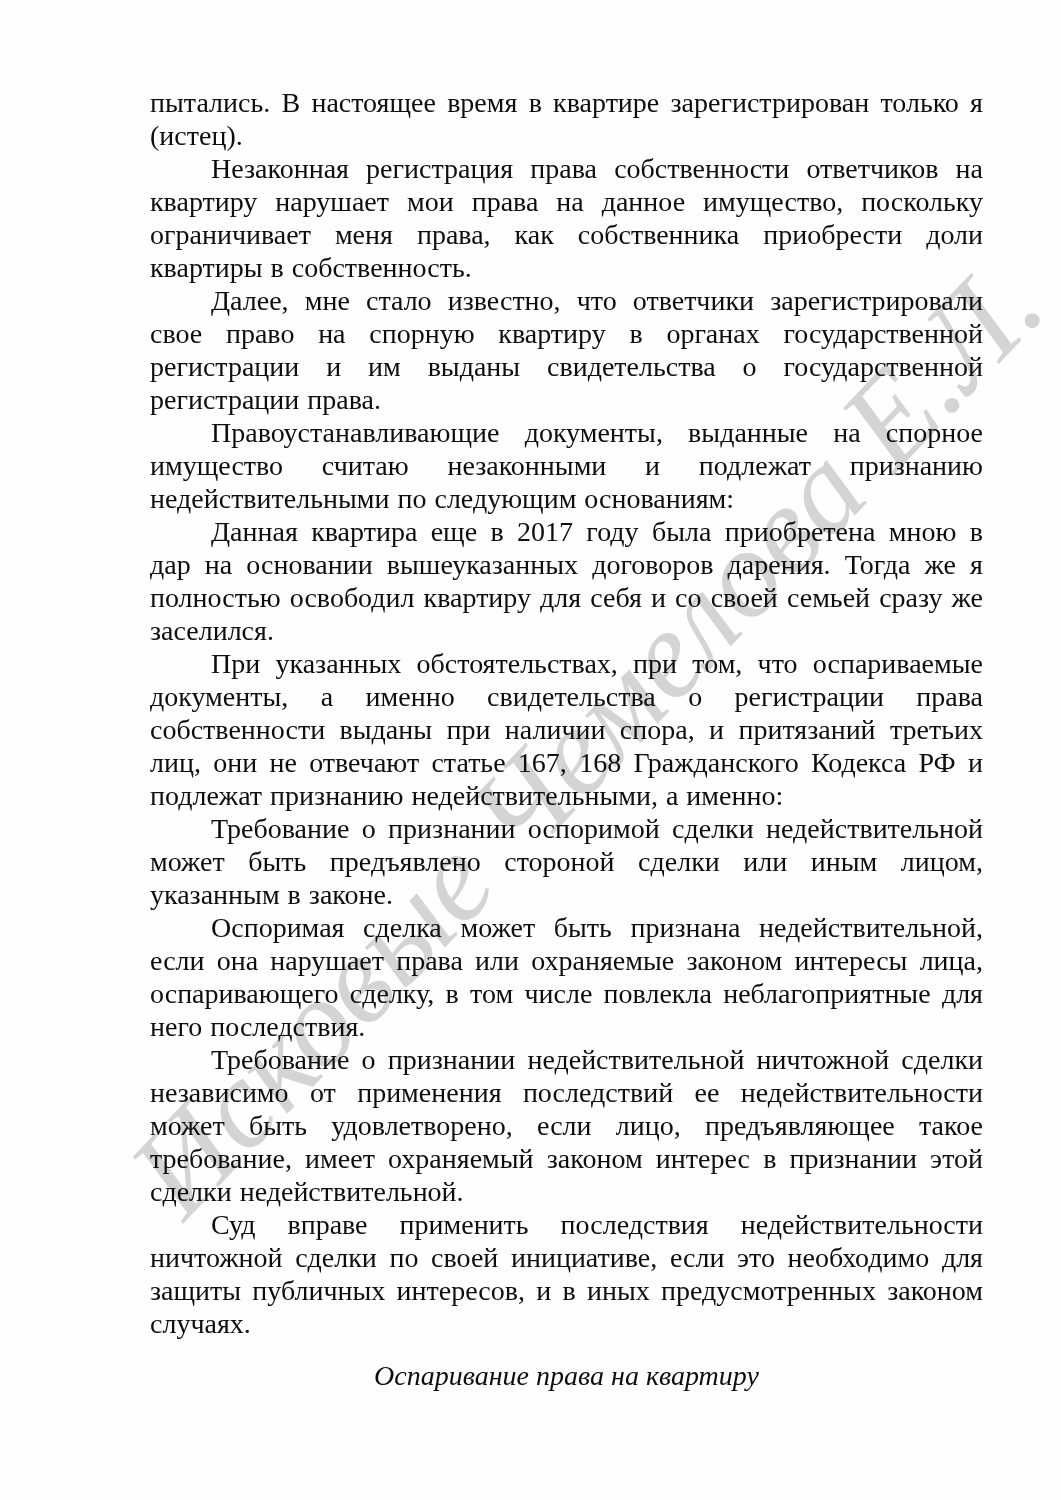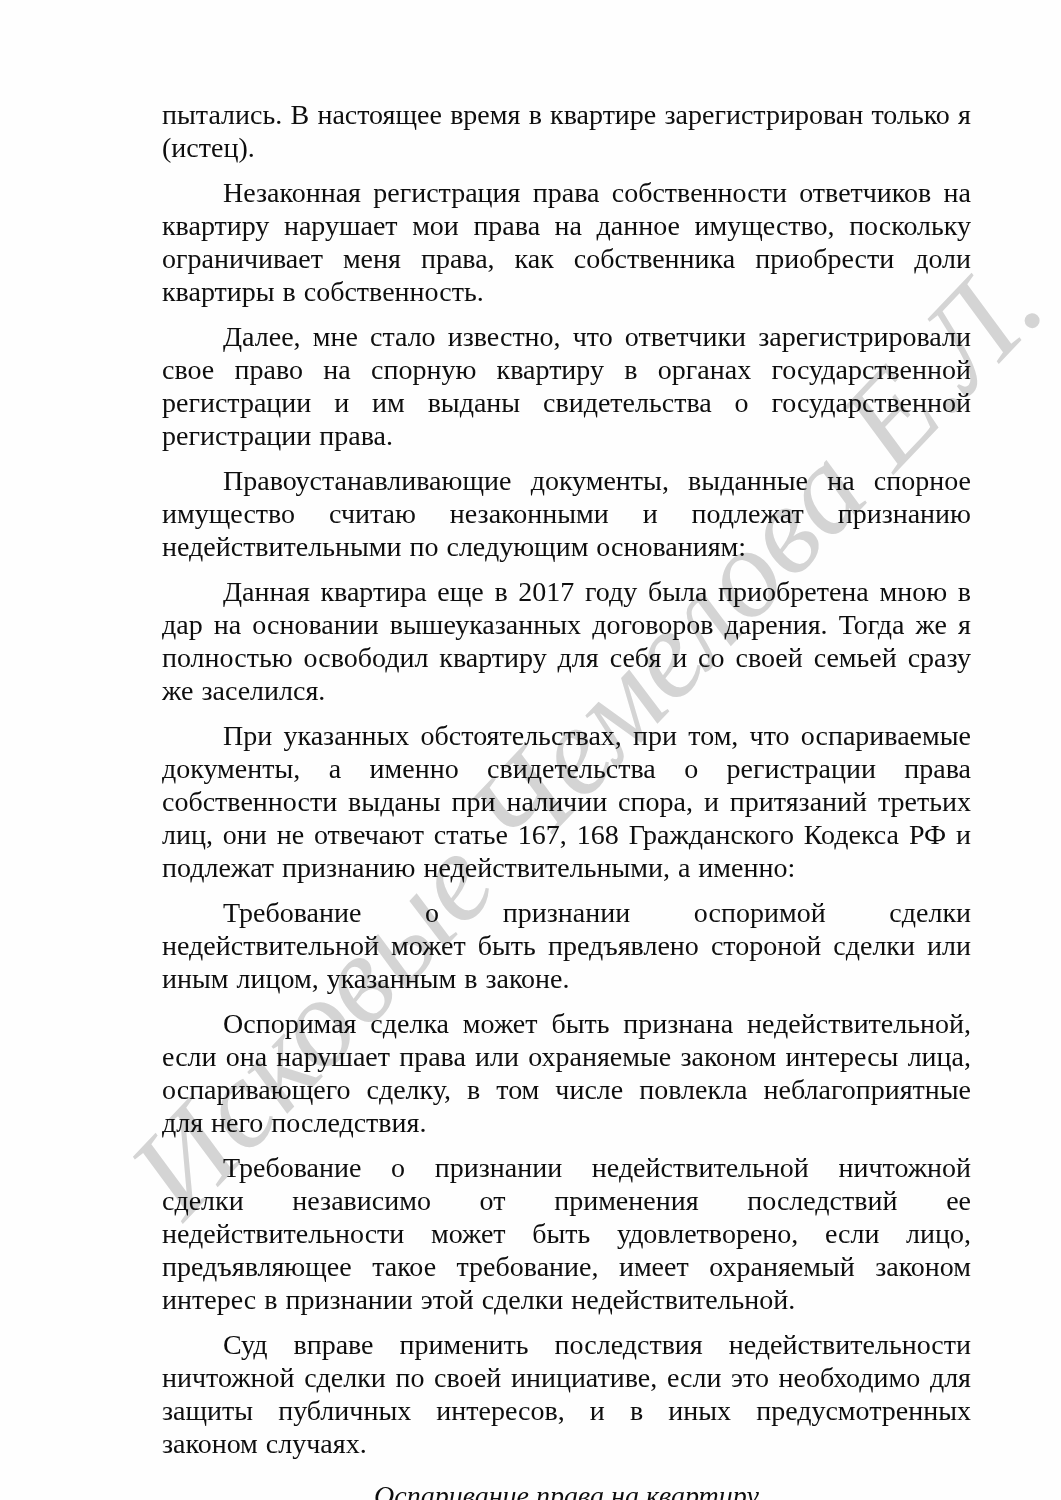--- a/index.html
+++ b/index.html
@@ -32,21 +32,21 @@
     pointer-events: none;
   }
   .content {
     position: absolute;
     left: 150px;
     top: 86px;
     width: 833px;
     z-index: 2;
   }
   .content p {
-    margin: 12px;
+    margin: 0;
     font-size: 28px;
     line-height: 33px;
     text-align: justify;
     text-indent: 61px;
     word-spacing: 1px;
   }
   .content p.no-indent {
     text-indent: 0;
   }
   .closing {

